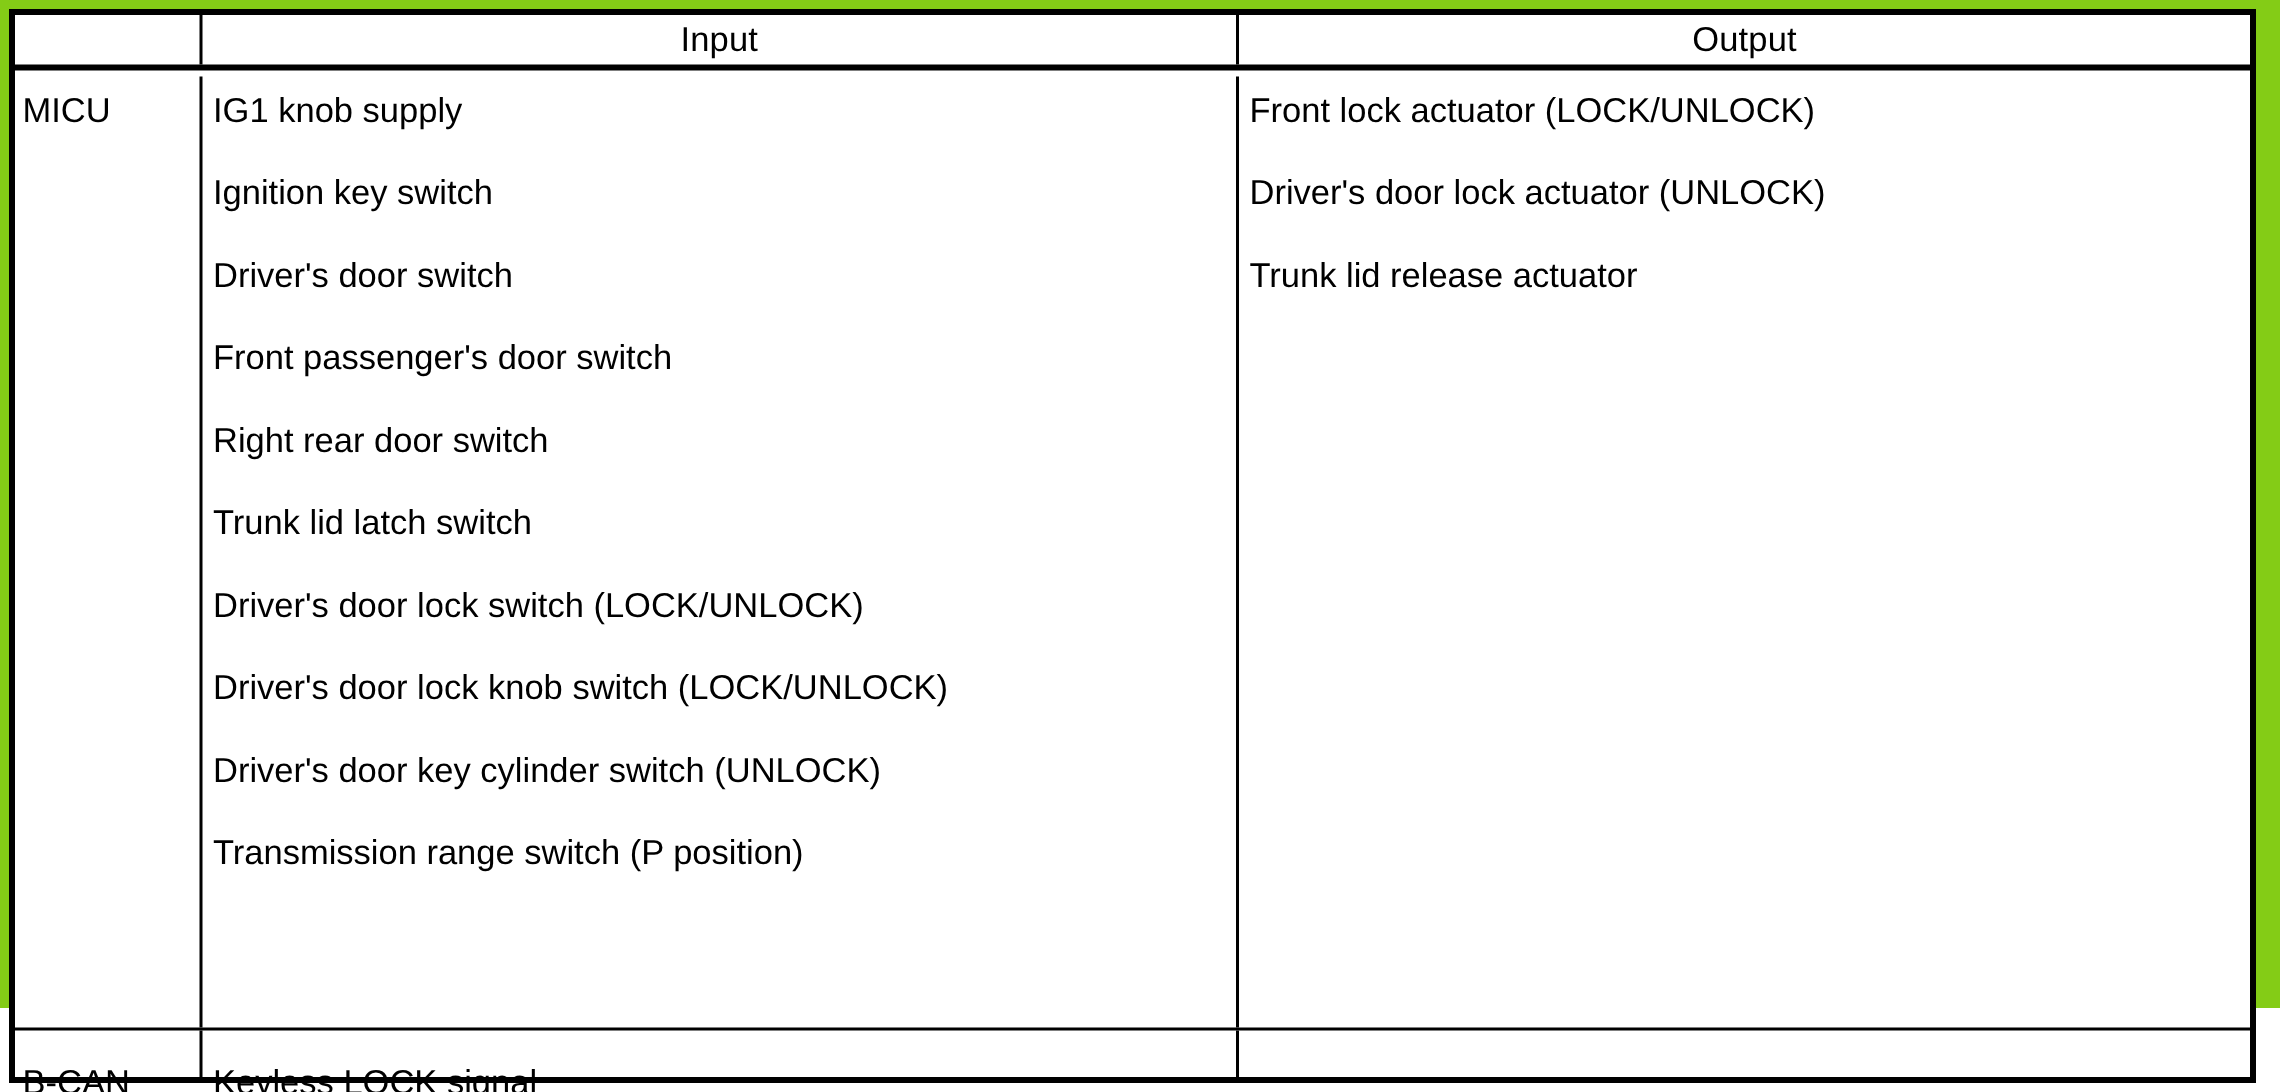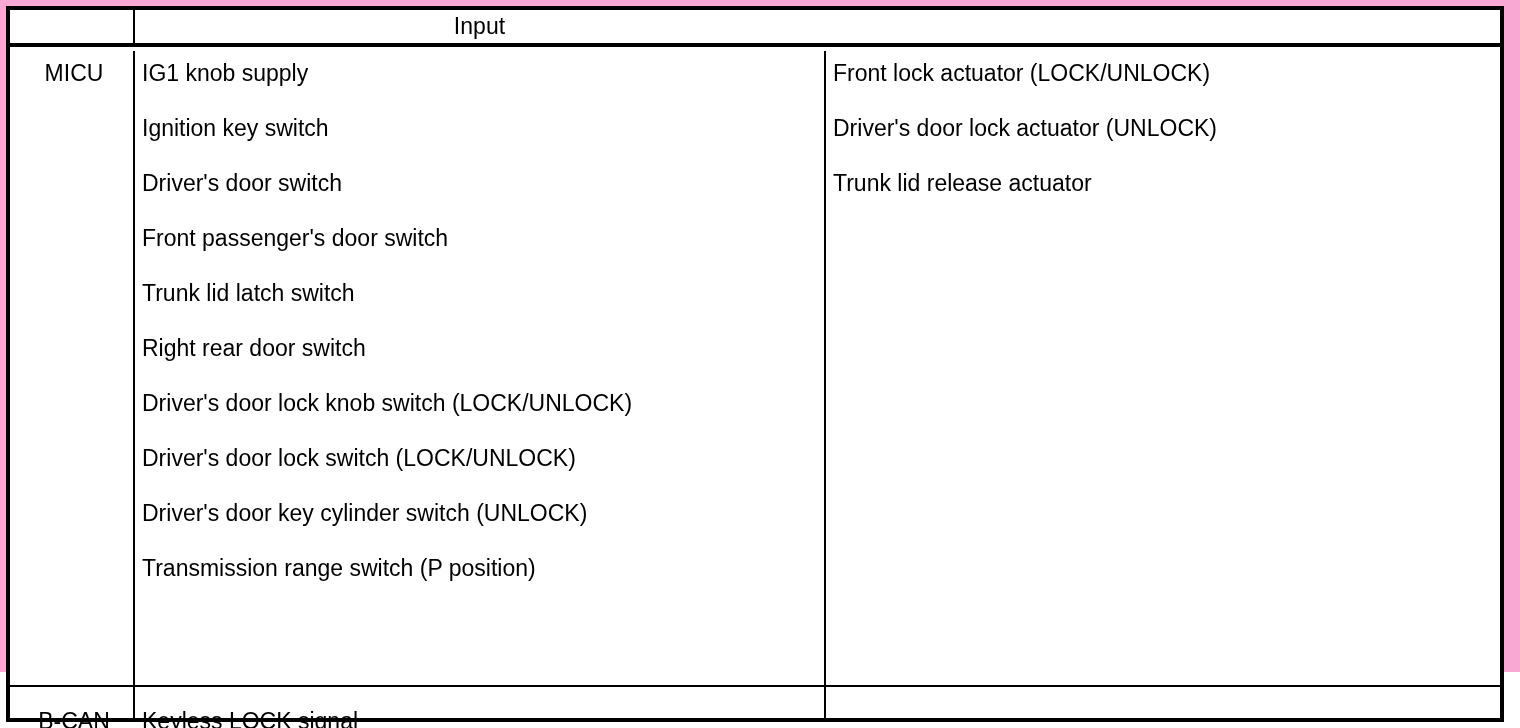--- a/index.html
+++ b/index.html
@@ -13,21 +13,21 @@
     height: 728px;
     font-family: "Liberation Sans", sans-serif;
     color: #000000;
     overflow: hidden;
   }
 
   .sheet {
     position: relative;
     width: 1520px;
     height: 672px;
-    background: #f9a8d4;
+    background: #84cc16;
   }
 
   
   .io-table {
     position: absolute;
     left: 6px;
     top: 6px;
     width: 1498px;      
     height: 716px;      
     box-sizing: border-box;
@@ -103,56 +103,57 @@
     line-height: 26px;
     white-space: nowrap;
   }
   
   .row-micu .cell-lines { padding-top: 9px; }
   .row-micu .cell-line  { margin-bottom: 29px; }  
 
   .row-bcan .cell-lines { padding-top: 21px; }
   .row-bcan .cell-line  { margin-bottom: 0; }
 
-  .td-system .cell-lines { padding-left: 5px; text-align: center; }
+  .td-system .cell-lines { padding-left: 5px; }
 
   .empty-cell { display: block; }
 </style>
 </head>
 <body>
 
 <div class="sheet">
 
   <div class="io-table">
 
     <div class="thead-row">
       <div class="th-cell th-corner"></div>
       <div class="th-cell th-input">Input</div>
+      <div class="th-cell th-output">Output</div>
     </div>
 
     <div class="tbody-area">
 
       <div class="body-row row-micu">
 
         <div class="td-cell td-system">
           <ul class="cell-lines">
             <li class="cell-line">MICU</li>
           </ul>
         </div>
 
         <div class="td-cell td-input">
           <ul class="cell-lines">
             <li class="cell-line">IG1 knob supply</li>
             <li class="cell-line">Ignition key switch</li>
             <li class="cell-line">Driver's door switch</li>
             <li class="cell-line">Front passenger's door switch</li>
+            <li class="cell-line">Right rear door switch</li>
             <li class="cell-line">Trunk lid latch switch</li>
-            <li class="cell-line">Right rear door switch</li>
+            <li class="cell-line">Driver's door lock switch (LOCK/UNLOCK)</li>
             <li class="cell-line">Driver's door lock knob switch (LOCK/UNLOCK)</li>
-            <li class="cell-line">Driver's door lock switch (LOCK/UNLOCK)</li>
             <li class="cell-line">Driver's door key cylinder switch (UNLOCK)</li>
             <li class="cell-line">Transmission range switch (P position)</li>
           </ul>
         </div>
 
         <div class="td-cell td-output">
           <ul class="cell-lines">
             <li class="cell-line">Front lock actuator (LOCK/UNLOCK)</li>
             <li class="cell-line">Driver's door lock actuator (UNLOCK)</li>
             <li class="cell-line">Trunk lid release actuator</li>

